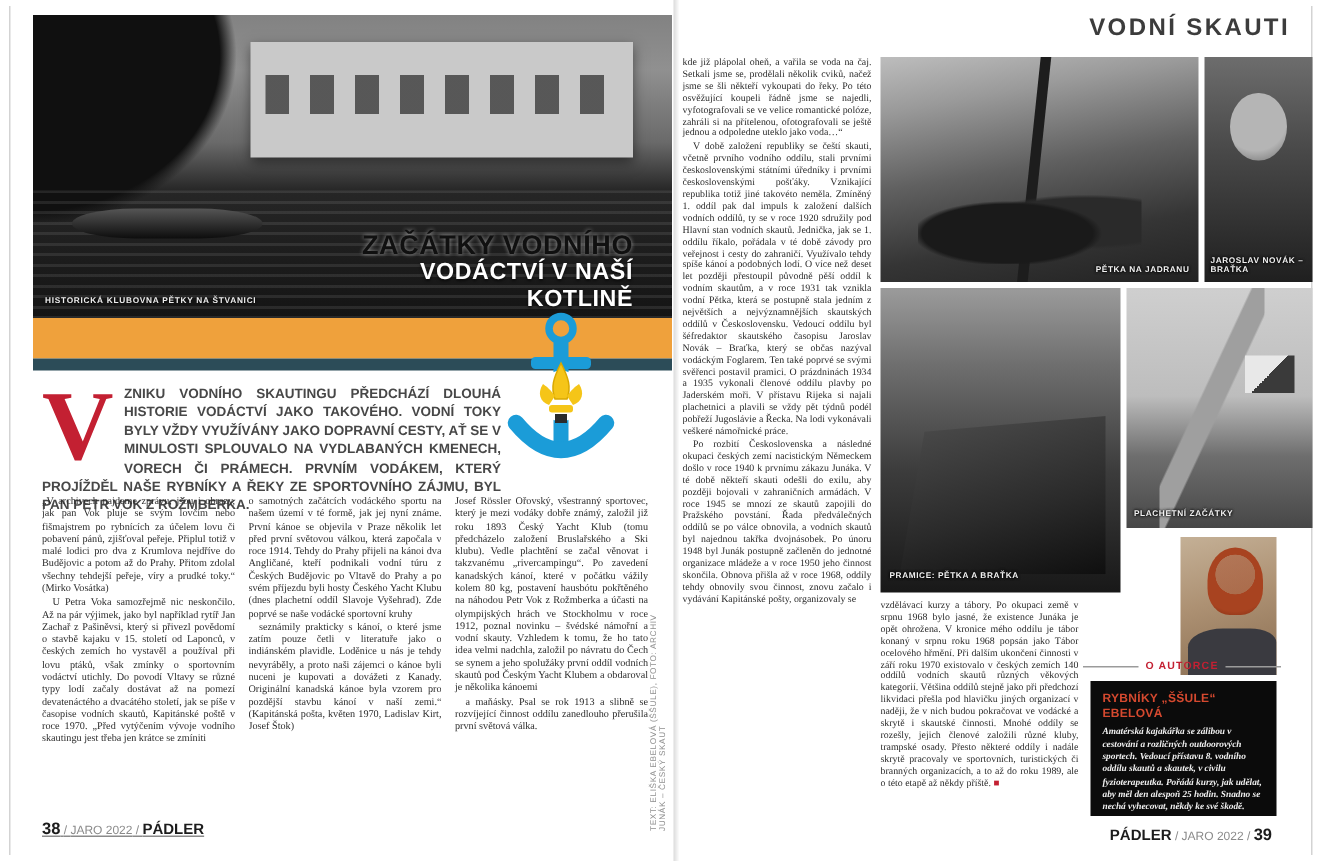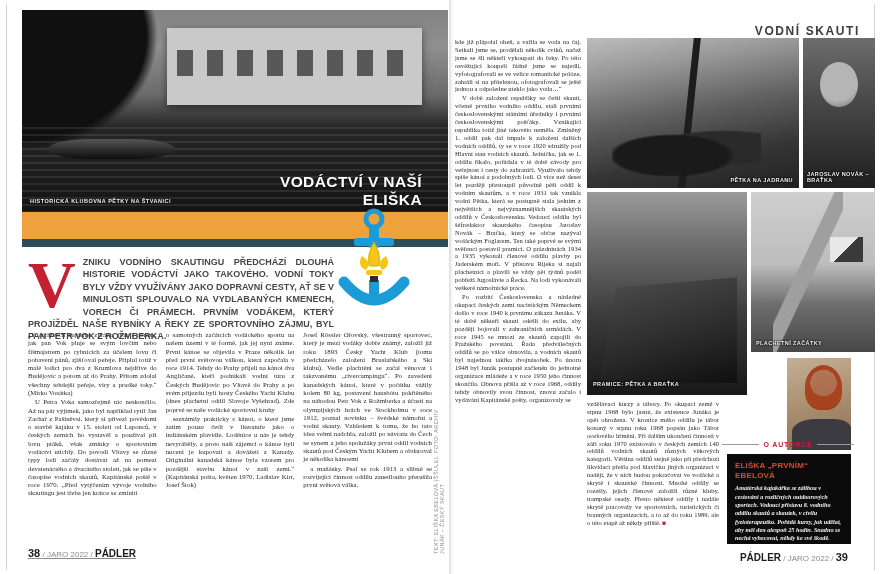--- a/index.html
+++ b/index.html
@@ -54,22 +54,22 @@
     font-size:11.3px;line-height:1.12;letter-spacing:-.2px;text-align:left;}
 
   .lp-footer{position:absolute;left:28px;top:547px;font-family:"Liberation Sans",sans-serif;color:#8a8a8a;font-size:8px;text-decoration:underline;}
   .lp-footer b{color:#1c1c1c;font-size:11px;}
   .lp-footer .brand{color:#1c1c1c;font-weight:700;font-size:10px;}
   .credit-vert{position:absolute;left:433px;top:404px;height:150px;
     writing-mode:vertical-rl;transform:rotate(180deg);
     font:400 5.5px "Liberation Sans",sans-serif;color:#8f8f8f;letter-spacing:.4px;}
 
   
-  .rp-header{position:absolute;right:20px;top:24px;font-family:"Liberation Sans",sans-serif;
-    font-weight:700;font-size:12px;letter-spacing:1.6px;color:#3c3c3c;text-align:center;}
+  .rp-header{position:absolute;right:20px;top:10px;font-family:"Liberation Sans",sans-serif;
+    font-weight:700;font-size:16px;letter-spacing:1.6px;color:#3c3c3c;text-align:center;}
   .rp-col1{position:absolute;left:455px;top:38px;width:126px;height:506px;overflow:hidden;
     font-size:6.6px;line-height:1.2;text-align:justify;}
   .rp-col1 p{margin:0;}
   .rp-col1 p + p{text-indent:7px;margin-top:1px;}
   .rp-col2{position:absolute;left:587px;top:400px;width:132px;height:146px;overflow:hidden;
     font-size:6.6px;line-height:1.2;text-align:justify;}
   .rp-col2 p{margin:0;}
   .endmark{color:#C32032;}
 
   .ph{position:absolute;overflow:hidden;background:#777;}
@@ -127,22 +127,23 @@
 
   <div class="lp-photo">
     <div class="trees"></div>
     <div class="building">
       <div class="windows"></div>
     </div>
     <div class="water"></div>
     <div class="boat"></div>
     <div class="photo-cap">HISTORICKÁ KLUBOVNA PĚTKY NA ŠTVANICI</div>
     <div class="lp-title">
+      <div class="t-black">ZAČÁTKY VODNÍHO</div>
       <div class="t-white">VODÁCTVÍ V NAŠÍ</div>
-      <div class="t-white">ELIŠKA</div>
+      <div class="t-white">KOTLINĚ</div>
     </div>
   </div>
   <div class="bar-orange"></div>
   <div class="bar-teal"></div>
 
   <svg class="emblem" viewBox="0 0 76 112">
     <circle cx="38" cy="13" r="8" fill="none" stroke="#1B9CD8" stroke-width="5"></circle>
     <rect x="33" y="20" width="10" height="72" rx="3" fill="#1B9CD8"></rect>
     <rect x="18" y="32" width="40" height="8" rx="3" fill="#1B9CD8"></rect>
     <path d="M8,76 Q38,112 68,76" fill="none" stroke="#1B9CD8" stroke-width="11" stroke-linecap="round"></path>
@@ -215,21 +216,21 @@
     <div class="hair"></div>
     <div class="body"></div>
   </div>
   <div class="about-label">
     <span class="rule"></span>
     <span class="txt">O AUTORCE</span>
     <span class="rule"></span>
   </div>
   <div class="author-box">
     <div class="name">
-      <div>ELIŠKA „PRVNÍM“</div>
+      <div>RYBNÍKY „ŠŠULE“</div>
       <div>EBELOVÁ</div>
     </div>
     <div class="bio">Amatérská kajakářka se zálibou v cestování a rozličných outdoorových sportech. Vedoucí přístavu 8. vodního oddílu skautů a skautek, v civilu fyzioterapeutka. Pořádá kurzy, jak udělat, aby měl den alespoň 25 hodin. Snadno se nechá vyhecovat, někdy ke své škodě.</div>
   </div>
 
   <div class="rp-footer">
     <span class="brand">PÁDLER</span>
     <span> / <span>JARO 2022</span> / </span>
     <b>39</b>
   </div>

